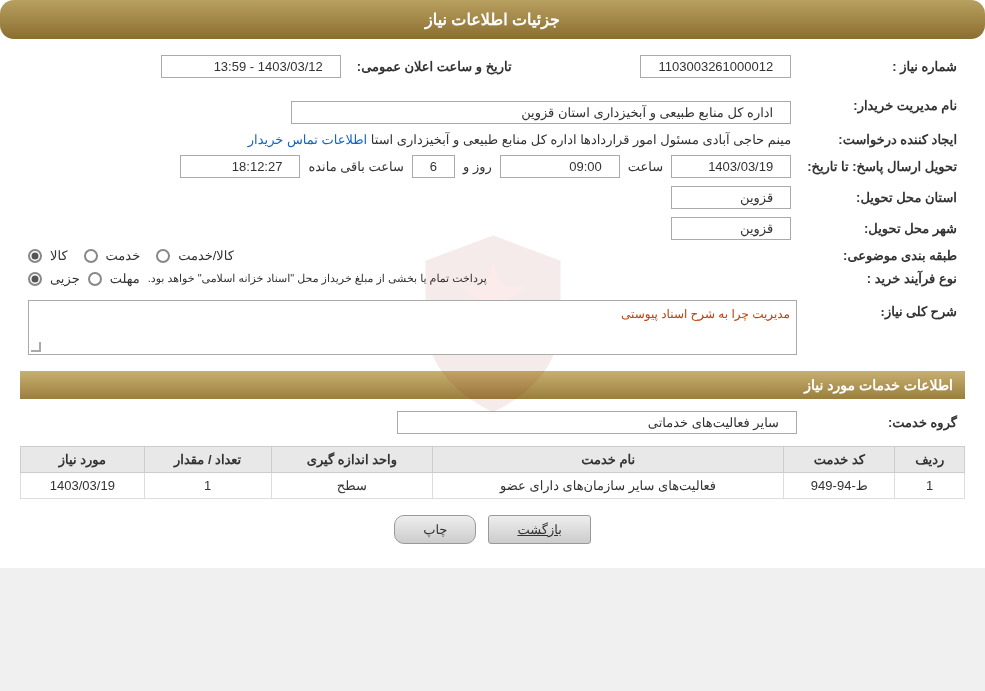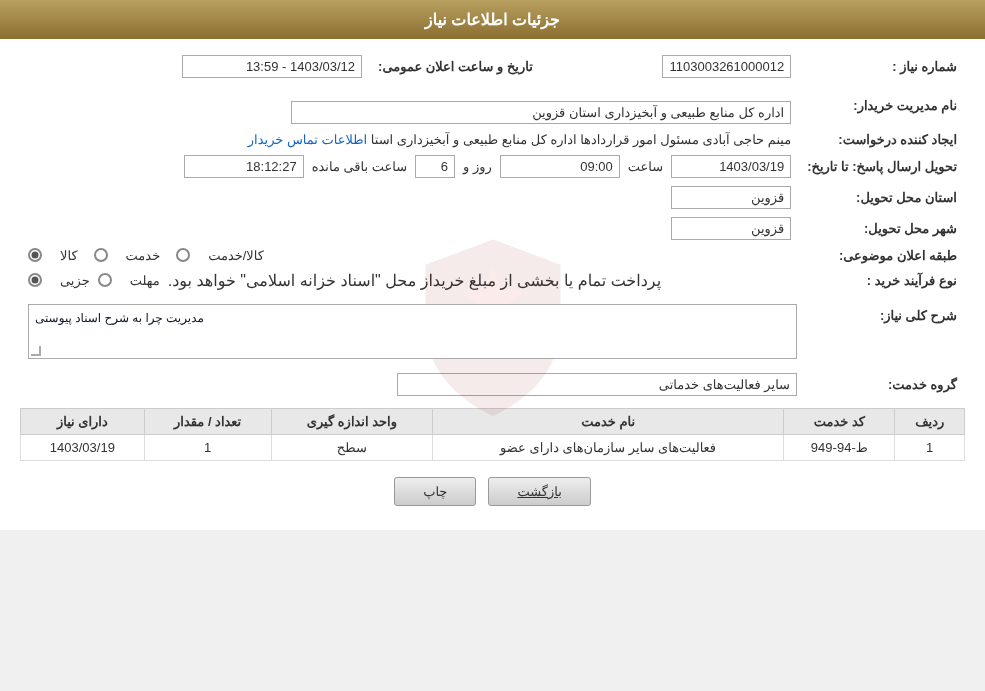--- a/index.html
+++ b/index.html
@@ -16,20 +16,21 @@
       background: #fff;
       padding: 0;
     }
     .header-bar {
       background: linear-gradient(to bottom, #b8a060, #8a6e30);
       color: #fff;
       text-align: center;
       padding: 10px 16px;
       font-size: 16px;
       font-weight: bold;
+      border-radius: 14px;
     }
     .main-content {
       padding: 12px 20px;
     }
     .section-title {
       background: linear-gradient(to bottom, #c8b070, #9a7e40);
       color: #fff;
       padding: 6px 12px;
       font-size: 14px;
       font-weight: bold;
@@ -52,21 +53,21 @@
       color: #333;
       width: 160px;
       margin-left: 40px;
     }
     .value-cell {
       text-align: right;
     }
     .input-box {
       border: 1px solid #aaa;
       background: #fff;
-      padding: 3px 6px;
+      padding: 3px 17px;
       display: inline-block;
       min-width: 120px;
       text-align: right;
     }
     .input-wide {
       min-width: 300px;
     }
     .link-blue {
       color: #1565c0;
       text-decoration: none;
@@ -77,22 +78,22 @@
       gap: 8px;
     }
     .radio-group {
       display: flex;
       gap: 16px;
       align-items: center;
       justify-content: flex-end;
     }
     .radio-item {
       display: flex;
-      align-items: flex-start;
-      gap: 18px;
+      align-items: flex-end;
+      gap: 8px;
     }
     .radio-circle {
       width: 14px;
       height: 14px;
       border-radius: 50%;
       border: 2px solid #888;
       display: inline-block;
       background: #fff;
       position: relative;
     }
@@ -102,21 +103,21 @@
       height: 7px;
       border-radius: 50%;
       background: #555;
       position: absolute;
       top: 50%;
       left: 50%;
       transform: translate(-50%, -50%);
     }
     .note-text {
       color: #333;
-      font-size: 16px;
+      font-size: 11px;
     }
     .services-table {
       width: 100%;
       border-collapse: collapse;
       margin-top: 8px;
     }
     .services-table th {
       background: #e8e8e8;
       border: 1px solid #ccc;
       padding: 5px 8px;
@@ -141,34 +142,35 @@
       padding: 6px 28px;
       border: 1px solid #999;
       cursor: pointer;
       font-family: Tahoma, Arial, sans-serif;
       font-size: 13px;
       border-radius: 3px;
     }
     .btn-print {
       background: linear-gradient(to bottom, #eee, #ccc);
       color: #333;
+      border-radius: 10px;
     }
     .btn-back {
       background: linear-gradient(to bottom, #eee, #ccc);
       color: #333;
       text-decoration: underline;
     }
     .description-area {
       border: 1px solid #aaa;
       background: #fff;
       padding: 6px;
       min-height: 55px;
       position: relative;
-      text-align: left;
-      color: #0f172a;
+      text-align: right;
+      color: #c2410c;
       font-size: 12px;
     }
     .description-area .resize-handle {
       position: absolute;
       bottom: 2px;
       left: 2px;
       width: 10px;
       height: 10px;
       border-right: 2px solid #aaa;
       border-bottom: 2px solid #aaa;
@@ -252,21 +254,21 @@
         </tr>
 
         <tr>
           <td class="label-cell">شهر محل تحویل:</td>
           <td class="value-cell" colspan="3">
             <span class="input-box">قزوین</span>
           </td>
         </tr>
 
         <tr>
-          <td class="label-cell">طبقه اعلان موضوعی:</td>
+          <td class="label-cell">طبقه بندی موضوعی:</td>
           <td class="value-cell" colspan="3">
             <div class="radio-group">
               <div class="radio-item">
                 <span>کالا/خدمت</span>
                 <span class="radio-circle"></span>
               </div>
               <div class="radio-item">
                 <span>خدمت</span>
                 <span class="radio-circle"></span>
               </div>
@@ -303,53 +305,54 @@
       <div style="position:absolute; top:0; left:0; right:0; bottom:0; display:flex; align-items:center; justify-content:center; pointer-events:none; opacity:0.08; z-index:0;">
         <svg width="200" height="200" viewBox="0 0 100 120">
           <path d="M50 5 L90 20 L90 55 Q90 90 50 110 Q10 90 10 55 L10 20 Z" fill="#8b0000" stroke="#8b0000"></path>
           <path d="M50 20 L55 35 L70 35 L58 44 L63 58 L50 49 L37 58 L42 44 L30 35 L45 35 Z" fill="#cc0000"></path>
         </svg>
       </div>
 
       <table class="info-table" style="position:relative; z-index:1;">
         <tbody>
           <tr>
-            <td class="label-cell" style="vertical-align:top; padding-top:8px;">شرح کلی نیاز:</td>
+            <td class="label-cell" style="vertical-align:top; padding-top:8px;font-family:Liberation Serif, serif;">شرح کلی نیاز:</td>
             <td>
               <div class="description-area">
                 <span>مدیریت چرا به شرح اسناد پیوستی</span>
                 <div class="resize-handle"></div>
               </div>
             </td>
           </tr>
         </tbody>
       </table>
     </div>
 
+    <div class="section-title">اطلاعات خدمات مورد نیاز</div>
 
     <table class="info-table">
       <tbody>
         <tr>
           <td class="label-cell">گروه خدمت:</td>
           <td>
             <span class="input-box" style="min-width:400px;">سایر فعالیت‌های خدماتی</span>
           </td>
         </tr>
       </tbody>
     </table>
 
     <table class="services-table">
       <thead>
         <tr>
           <th>ردیف</th>
           <th>کد خدمت</th>
           <th>نام خدمت</th>
           <th>واحد اندازه گیری</th>
           <th>تعداد / مقدار</th>
-          <th>دارای نیاز</th>
+          <th>مورد نیاز</th>
         </tr>
       </thead>
       <tbody id="services-tbody">
       <tr>
             <td>1</td>
             <td>ط-94-949</td>
             <td>فعالیت‌های سایر سازمان‌های دارای عضو</td>
             <td>سطح</td>
             <td>1</td>
             <td>1403/03/19</td>

